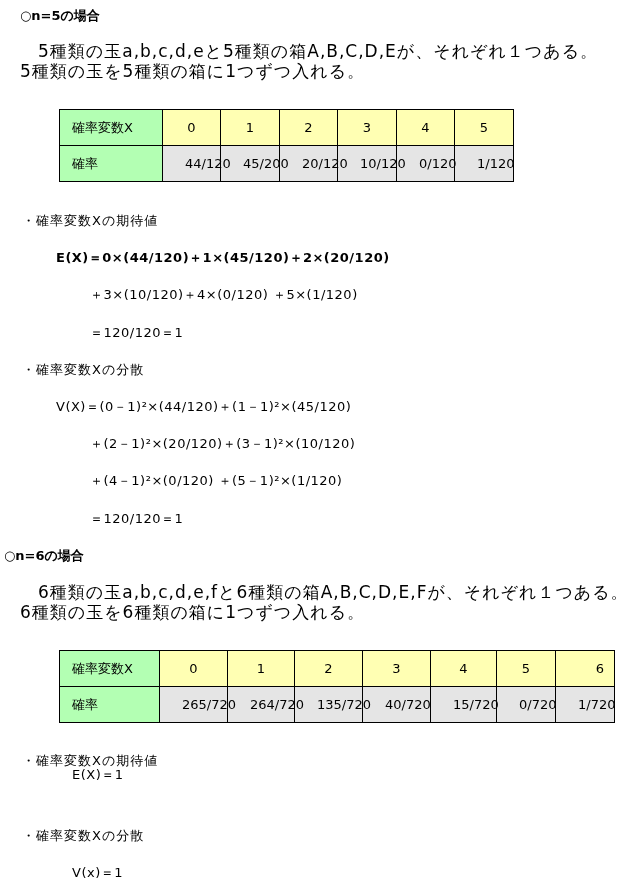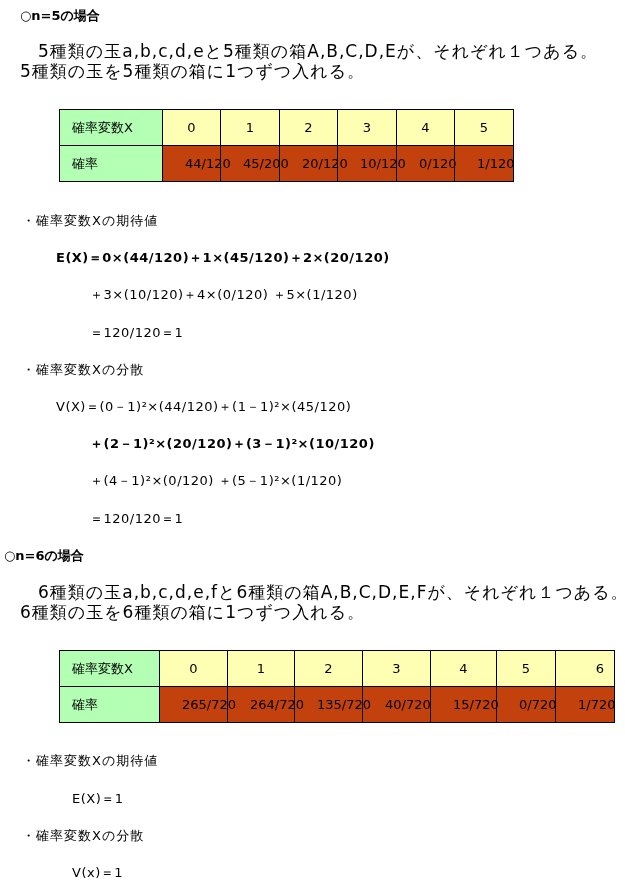--- a/index.html
+++ b/index.html
@@ -9,21 +9,21 @@
   .heading { font-weight:bold; font-size:13px; }
   .para { font-size:17px; letter-spacing:1px; }
   .bullet { font-size:13px; letter-spacing:1px; }
   .formula { font-size:13px; letter-spacing:0.5px; }
   table.prob { position:absolute; border-collapse:collapse; table-layout:fixed; }
   table.prob td { border:1px solid #000; padding:0 22px; height:35px; font-size:13px;
                   text-align:right; white-space:nowrap; }
   table.prob td.lbl { background:#b3ffb3; text-align:left; padding-left:12px; }
   table.prob tr.hdr td.val { background:#ffffb3; text-align:center; }
   table.prob tr.hdr td.val.last { text-align:right; padding-right:10px; }
-  table.prob tr.row td.val { background:#c2410c; }
+  table.prob tr.row td.val { background:#e5e5e5; }
 </style>
 </head>
 <body>
 
 <div class="abs heading" style="left:20px; top:8px;">○n=5の場合</div>
 <div class="abs para" style="left:20px; top:43px;">　5種類の玉a,b,c,d,eと5種類の箱A,B,C,D,Eが、それぞれ１つある。</div>
 <div class="abs para" style="left:20px; top:63px;">5種類の玉を5種類の箱に1つずつ入れる。</div>
 
 <table class="prob" style="left:59px; top:109px; width:455px;">
   <colgroup>
@@ -57,21 +57,21 @@
 </tbody>
   </table>
 
 <div class="abs bullet" style="left:22px; top:213px;">・確率変数Xの期待値</div>
 <div class="abs formula" style="left:56px; top:250px;font-weight:bold;">E(X)＝0×(44/120)＋1×(45/120)＋2×(20/120)</div>
 <div class="abs formula" style="left:90px; top:287px;">＋3×(10/120)＋4×(0/120) ＋5×(1/120)</div>
 <div class="abs formula" style="left:90px; top:325px;">＝120/120＝1</div>
 
 <div class="abs bullet" style="left:22px; top:362px;">・確率変数Xの分散</div>
 <div class="abs formula" style="left:56px; top:399px;">V(X)＝(0－1)²×(44/120)＋(1－1)²×(45/120)</div>
-<div class="abs formula" style="left:90px; top:436px;font-weight:bold;">＋(2－1)²×(20/120)＋(3－1)²×(10/120)</div>
+<div class="abs formula" style="left:90px; top:436px;">＋(2－1)²×(20/120)＋(3－1)²×(10/120)</div>
 <div class="abs formula" style="left:90px; top:473px;">＋(4－1)²×(0/120) ＋(5－1)²×(1/120)</div>
 <div class="abs formula" style="left:90px; top:511px;">＝120/120＝1</div>
 
 <div class="abs heading" style="left:4px; top:548px;text-align:right;">○n=6の場合</div>
 <div class="abs para" style="left:20px; top:584px;">　6種類の玉a,b,c,d,e,fと6種類の箱A,B,C,D,E,Fが、それぞれ１つある。</div>
 <div class="abs para" style="left:20px; top:604px;">6種類の玉を6種類の箱に1つずつ入れる。</div>
 
 <table class="prob" style="left:59px; top:650px; width:556px;">
   <colgroup>
     <col style="width:100px">
@@ -101,15 +101,15 @@
     <td class="val">135/720</td>
     <td class="val">40/720</td>
     <td class="val">15/720</td>
     <td class="val">0/720</td>
     <td class="val">1/720</td>
   </tr>
 </tbody>
   </table>
 
 <div class="abs bullet" style="left:22px; top:753px;">・確率変数Xの期待値</div>
-<div class="abs formula" style="left:72px; top:791px;">E(X)＝1</div>
+<div class="abs formula" style="left:72px; top:767px;">E(X)＝1</div>
 <div class="abs bullet" style="left:22px; top:828px;">・確率変数Xの分散</div>
 <div class="abs formula" style="left:72px; top:865px;">V(x)＝1</div>
 
 </body></html>

